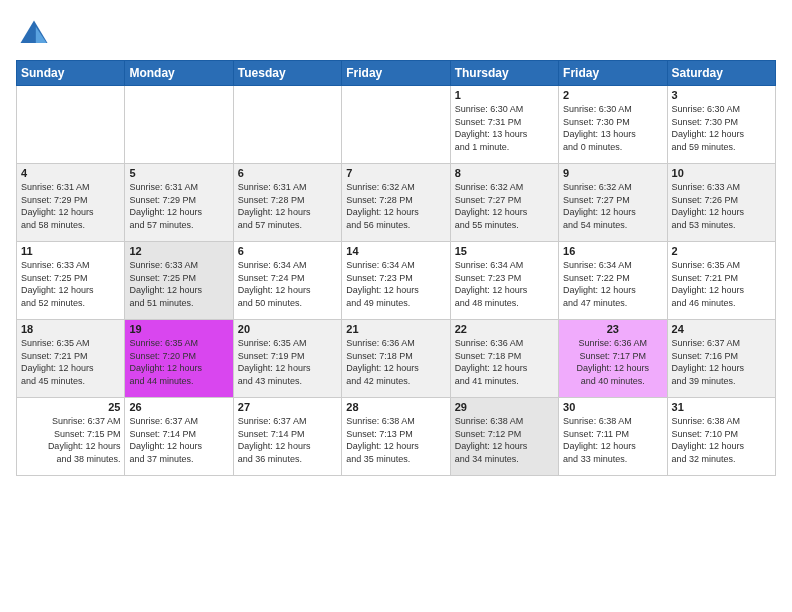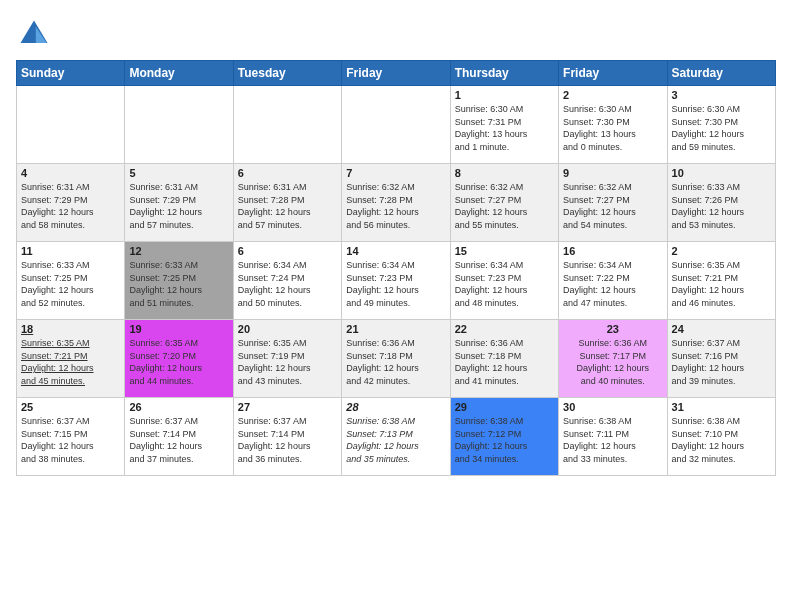--- a/index.html
+++ b/index.html
@@ -227,21 +227,21 @@
             </td>
           </tr>
           <tr>
             <td style="background: rgb(255, 255, 255);">
               <span class="day-number">11</span>
               <div class="day-info" style="white-space: pre-line;">Sunrise: 6:33 AM
 Sunset: 7:25 PM
 Daylight: 12 hours
 and 52 minutes.</div>
             </td>
-            <td style="background: #a3a3a3; margin-top: 20px;">
+            <td style="background: #e5e5e5; margin-top: 20px;">
               <span class="day-number">12</span>
               <div class="day-info" style="white-space: pre-line;">Sunrise: 6:33 AM
 Sunset: 7:25 PM
 Daylight: 12 hours
 and 51 minutes.</div>
             </td>
             <td style="background: rgb(255, 255, 255);">
               <span class="day-number">6</span>
               <div class="day-info" style="white-space: pre-line;">Sunrise: 6:34 AM
 Sunset: 7:24 PM
@@ -271,21 +271,21 @@
             </td>
             <td style="background: rgb(255, 255, 255);">
               <span class="day-number">2</span>
               <div class="day-info" style="white-space: pre-line;">Sunrise: 6:35 AM
 Sunset: 7:21 PM
 Daylight: 12 hours
 and 46 minutes.</div>
             </td>
           </tr>
           <tr>
-            <td style="background: rgb(240, 240, 240); text-decoration: underline;">
+            <td style="background: rgb(240, 240, 240);">
               <span class="day-number">18</span>
               <div class="day-info" style="white-space: pre-line;">Sunrise: 6:35 AM
 Sunset: 7:21 PM
 Daylight: 12 hours
 and 45 minutes.</div>
             </td>
             <td style="background: #d946ef;">
               <span class="day-number">19</span>
               <div class="day-info" style="white-space: pre-line;">Sunrise: 6:35 AM
 Sunset: 7:20 PM
@@ -322,49 +322,49 @@
             </td>
             <td style="background: rgb(240, 240, 240);">
               <span class="day-number">24</span>
               <div class="day-info" style="white-space: pre-line;">Sunrise: 6:37 AM
 Sunset: 7:16 PM
 Daylight: 12 hours
 and 39 minutes.</div>
             </td>
           </tr>
           <tr>
-            <td style="background: rgb(255, 255, 255);">
+            <td style="background: rgb(255, 255, 255); text-align: right;">
               <span class="day-number">25</span>
               <div class="day-info" style="white-space: pre-line;">Sunrise: 6:37 AM
 Sunset: 7:15 PM
 Daylight: 12 hours
 and 38 minutes.</div>
             </td>
             <td style="background: rgb(255, 255, 255);">
               <span class="day-number">26</span>
               <div class="day-info" style="white-space: pre-line;">Sunrise: 6:37 AM
 Sunset: 7:14 PM
 Daylight: 12 hours
 and 37 minutes.</div>
             </td>
             <td style="background: rgb(255, 255, 255);">
               <span class="day-number">27</span>
               <div class="day-info" style="white-space: pre-line;">Sunrise: 6:37 AM
 Sunset: 7:14 PM
 Daylight: 12 hours
 and 36 minutes.</div>
             </td>
-            <td style="background: rgb(255, 255, 255); font-style: italic;">
+            <td style="background: rgb(255, 255, 255);">
               <span class="day-number">28</span>
               <div class="day-info" style="white-space: pre-line;">Sunrise: 6:38 AM
 Sunset: 7:13 PM
 Daylight: 12 hours
 and 35 minutes.</div>
             </td>
-            <td style="background: #3b82f6;">
+            <td style="background: #e5e5e5;">
               <span class="day-number">29</span>
               <div class="day-info" style="white-space: pre-line;">Sunrise: 6:38 AM
 Sunset: 7:12 PM
 Daylight: 12 hours
 and 34 minutes.</div>
             </td>
             <td style="background: rgb(255, 255, 255);">
               <span class="day-number">30</span>
               <div class="day-info" style="white-space: pre-line;">Sunrise: 6:38 AM
 Sunset: 7:11 PM

